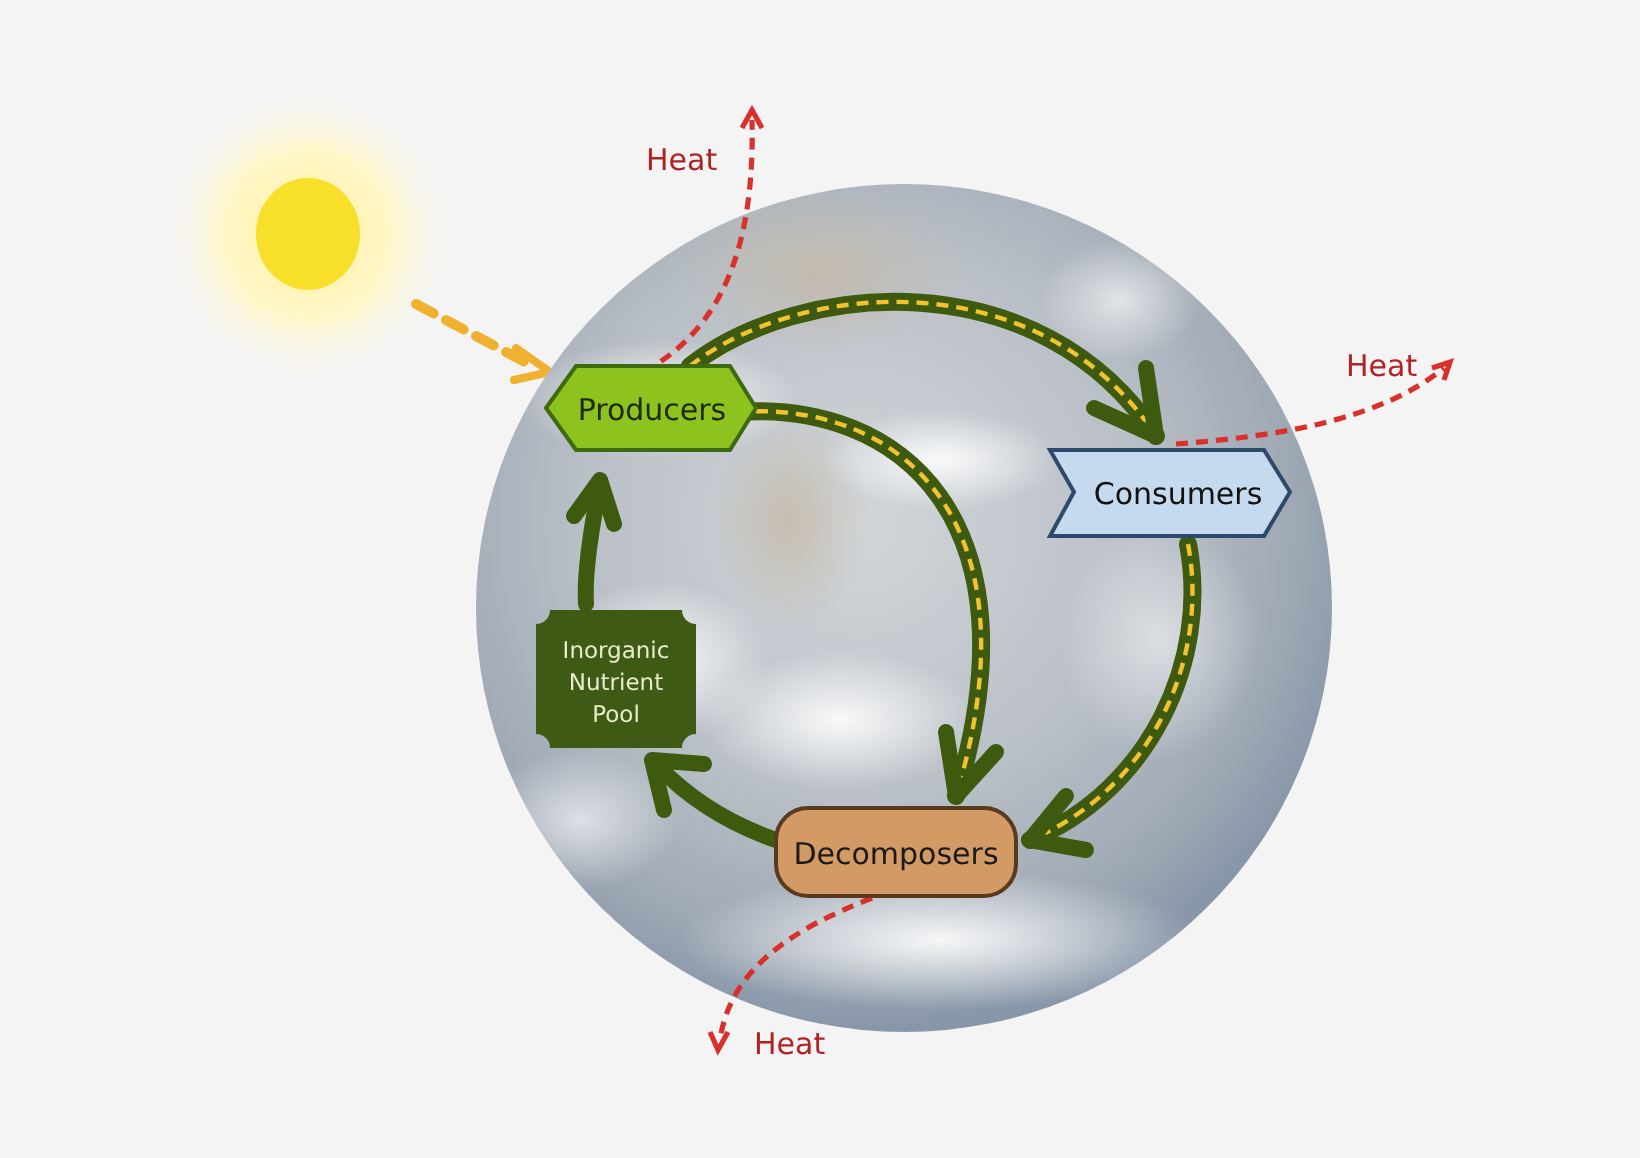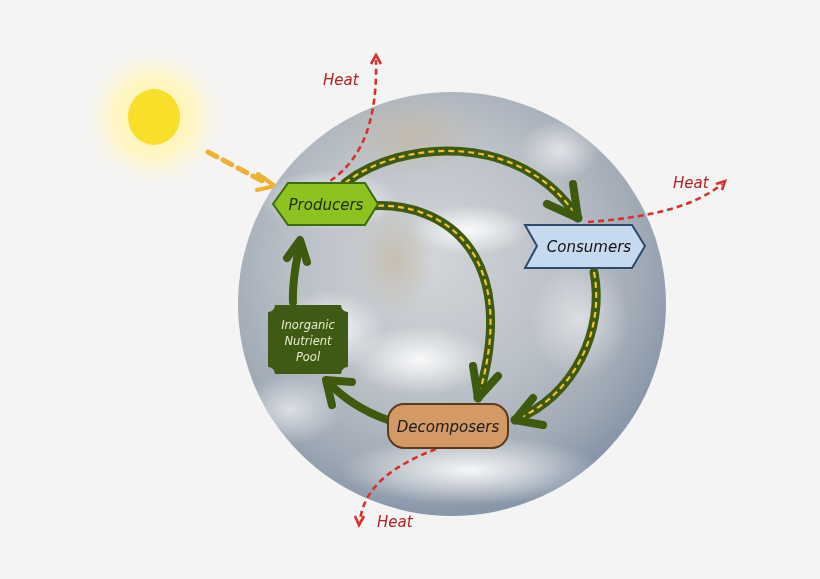--- a/index.html
+++ b/index.html
@@ -1,17 +1,17 @@
 <!DOCTYPE html>
 <html><head>
 <meta charset="utf-8">
 <style>
   html,body{margin:0;padding:0;background:#f4f4f4;}
   body{width:820px;height:579px;overflow:hidden;font-family:"Liberation Sans","DejaVu Sans",sans-serif;}
-  #stage{position:relative;width:820px;height:579px;font-style:italic;}
+  #stage{position:relative;width:820px;height:579px;}
   svg{position:absolute;left:0;top:0;}
   .lbl{font-family:"DejaVu Sans","Liberation Sans",sans-serif;}
 </style>
 </head>
 <body>
 
 <div id="stage">
 <svg width="820" height="579" viewBox="0 0 820 579" xmlns="http://www.w3.org/2000/svg">
   <defs>
     <radialGradient id="sunGlow" cx="50%" cy="50%" r="50%">

